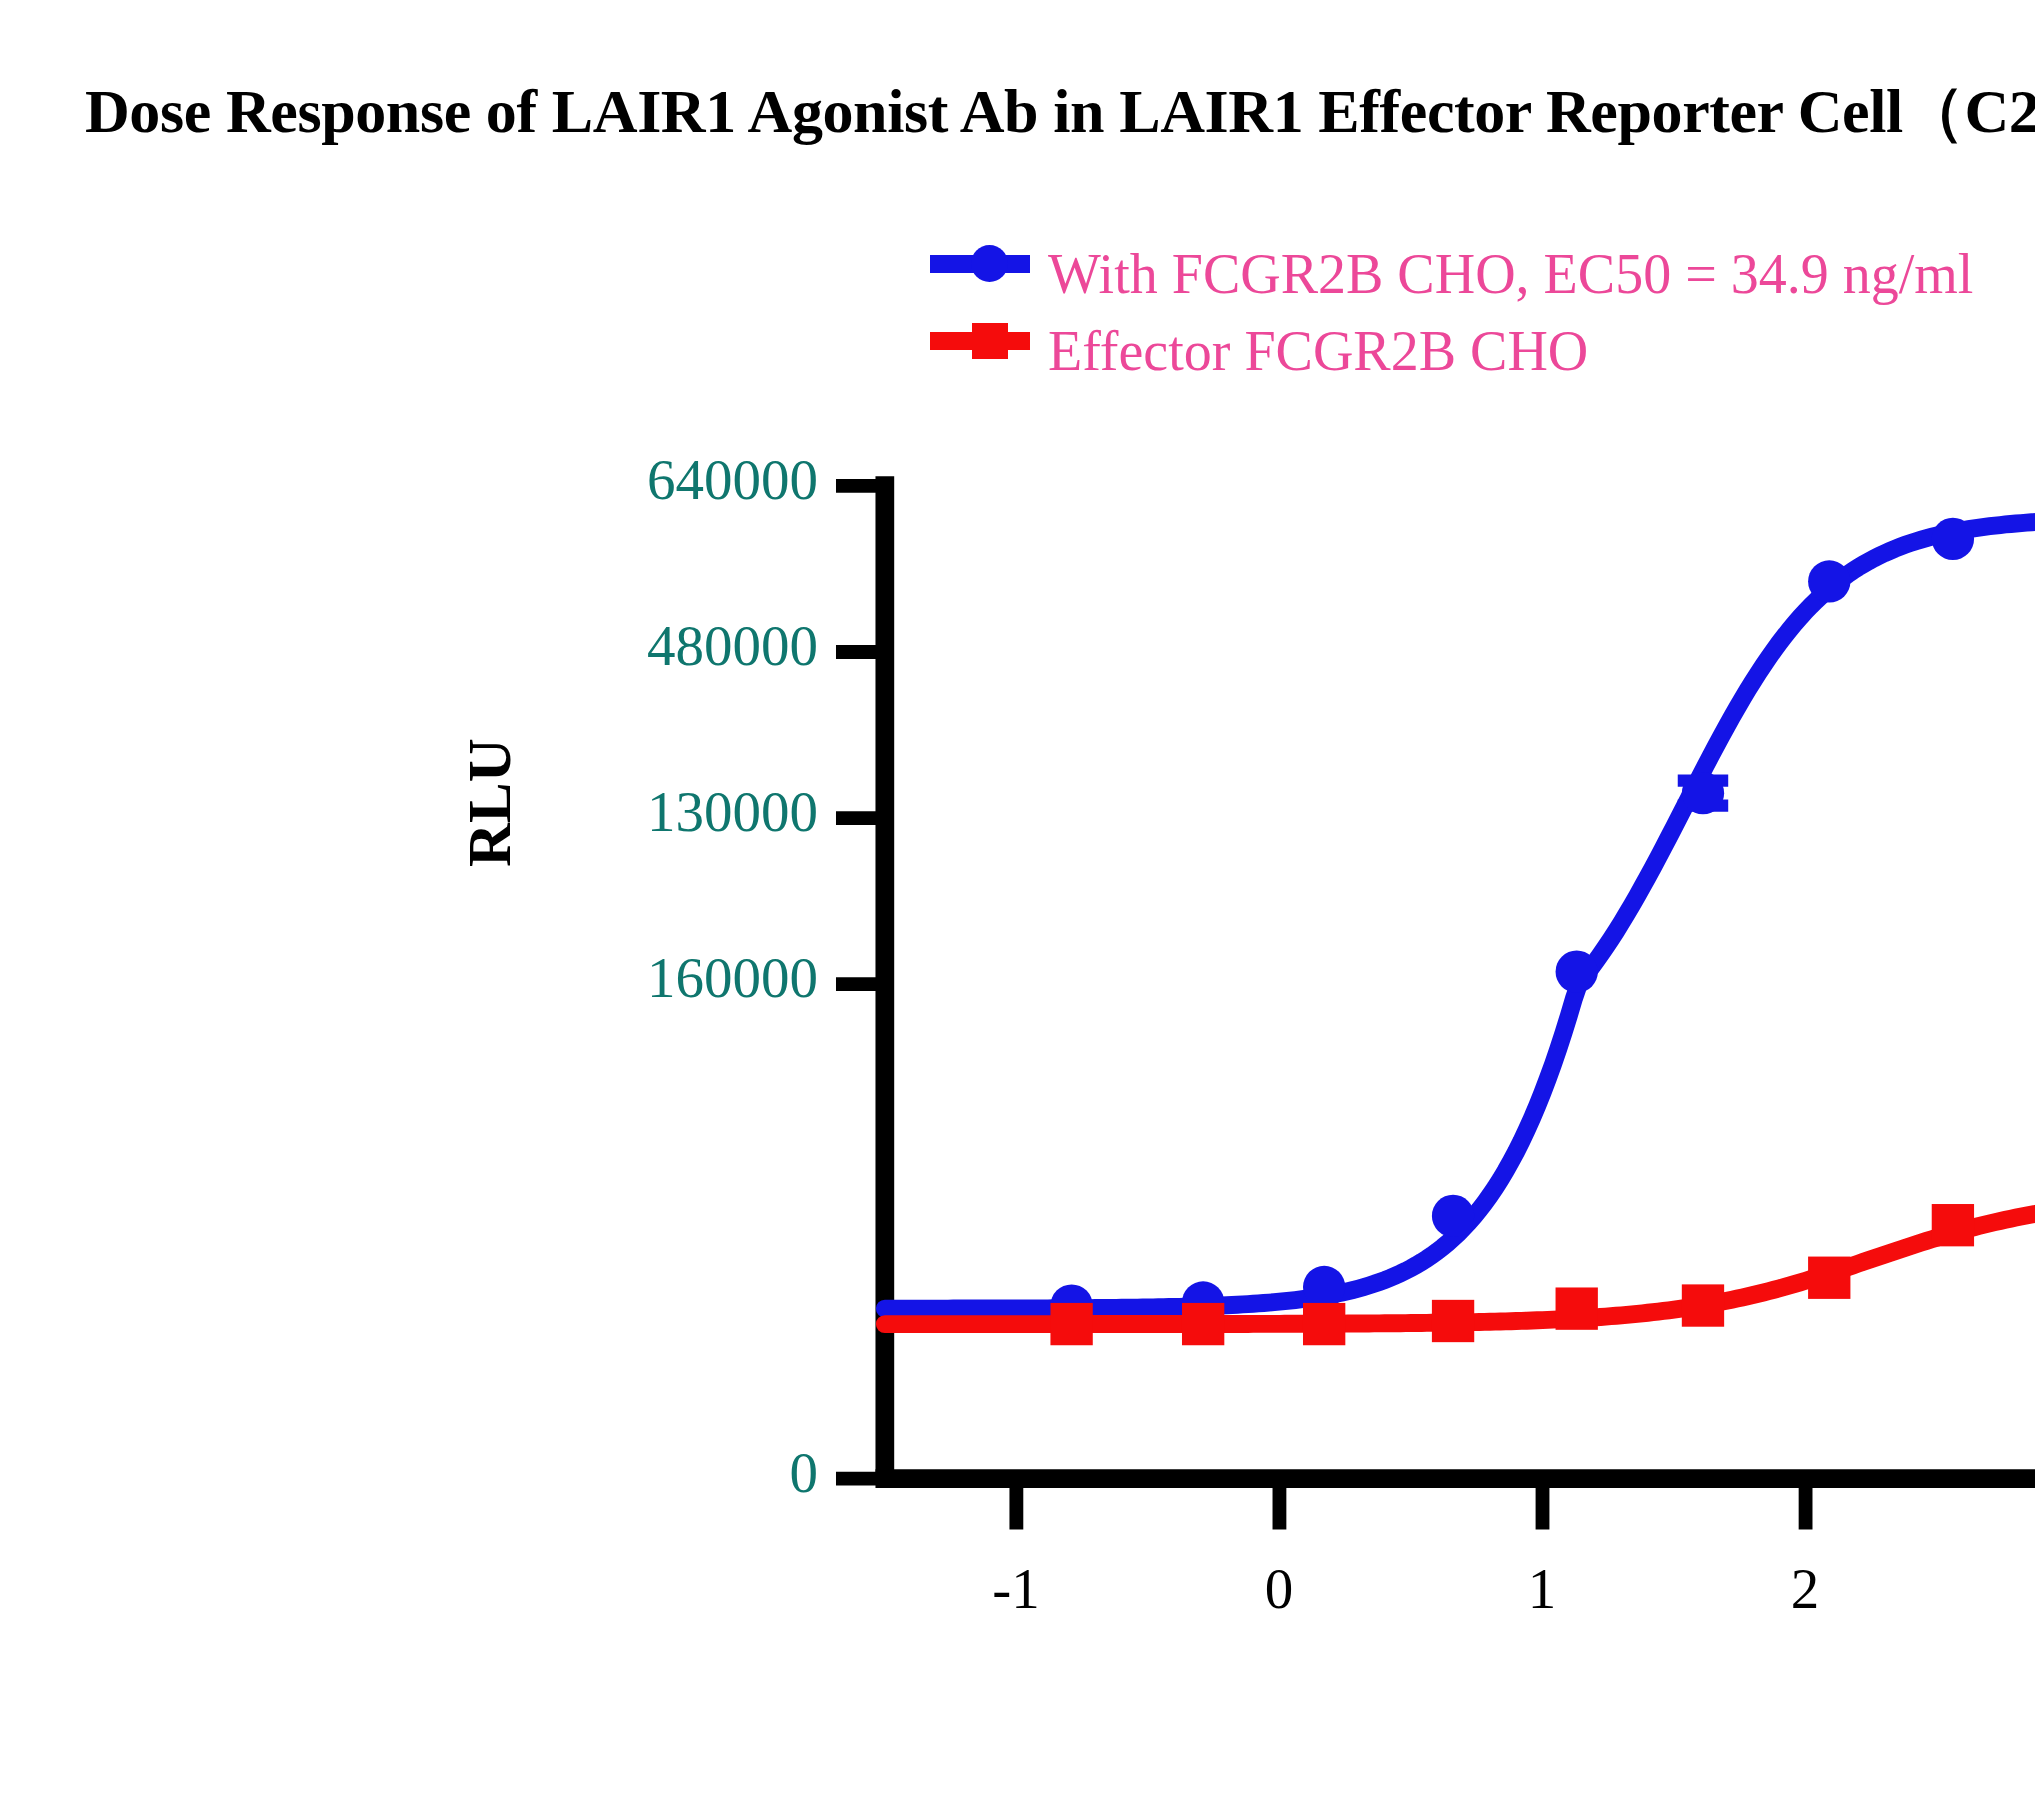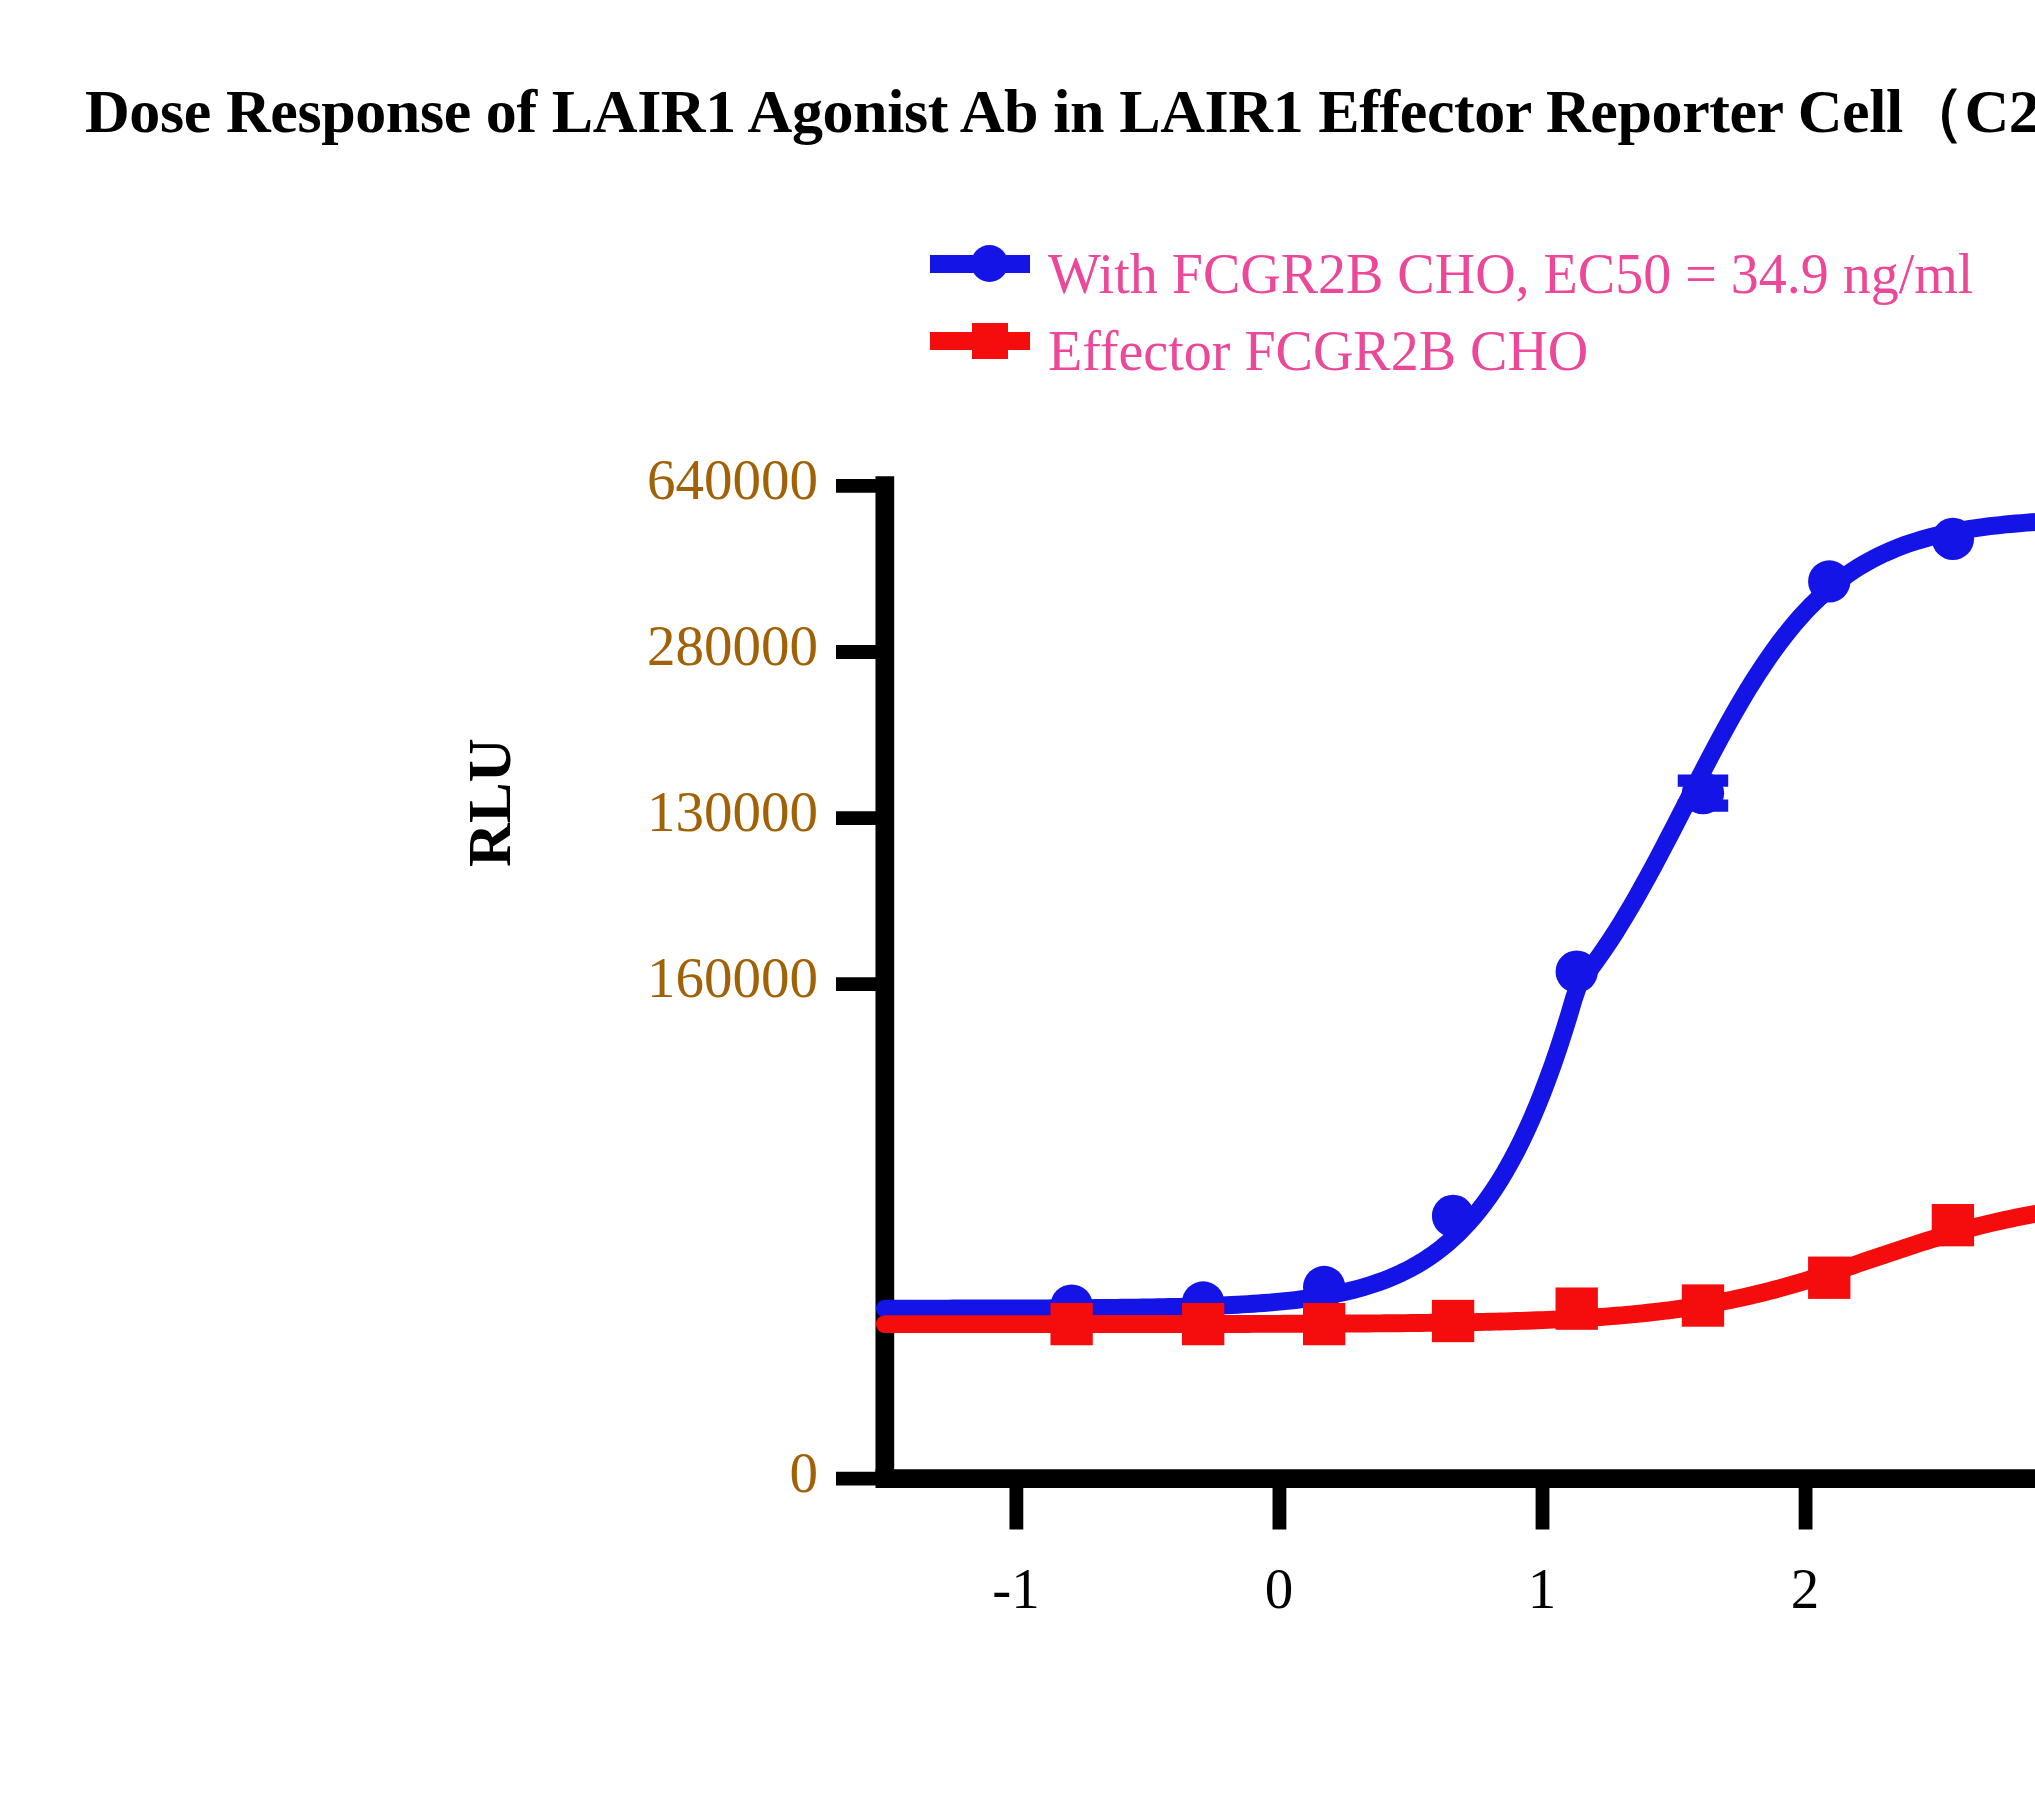--- a/index.html
+++ b/index.html
@@ -26,21 +26,21 @@
 
   .ylabel{
     position:absolute;left:455px;top:867px;
     font-size:61px;font-weight:bold;color:#000;
     transform:rotate(-90deg);transform-origin:left top;white-space:nowrap;
   }
   .xlabel{
     position:absolute;left:985px;top:1624px;
     font-size:63px;font-weight:bold;color:#000;white-space:nowrap;
   }
-  .ytick-label{position:absolute;text-align:center;font-size:57px;color:#a16207;white-space:nowrap;}
+  .ytick-label{position:absolute;text-align:center;font-size:57px;color:#0f766e;white-space:nowrap;}
   .xtick-label{position:absolute;text-align:center;font-size:57px;color:#000;white-space:nowrap;}
 </style>
 </head>
 <body>
 
 <div id="root">
 
   <div class="title">Dose Response of LAIR1 Agonist Ab in LAIR1 Effector Reporter Cell（C27）</div>
 
   <div class="legend">
@@ -113,21 +113,21 @@
           <rect x="5365.745454545455" y="2912.75" width="104" height="104" fill="#F50C0C"></rect>
           <rect x="5676" y="2882.375" width="104" height="104" fill="#F50C0C"></rect>
         </g>
       </g>
   </svg>
 
   <div id="ytick-labels">
       <div class="ytick-label" style="right: 2390px; top: 1440px;">0</div>
       <div class="ytick-label" style="right: 2390px; top: 945px;">160000</div>
       <div class="ytick-label" style="right: 2390px; top: 779px;">130000</div>
-      <div class="ytick-label" style="right: 2390px; top: 613px;">280000</div>
+      <div class="ytick-label" style="right: 2390px; top: 613px;">480000</div>
       <div class="ytick-label" style="right: 2390px; top: 447px;">640000</div>
     </div>
   <div id="xtick-labels">
       <div class="xtick-label" style="left: 959px; width: 114px; top: 1556px;">-1</div>
       <div class="xtick-label" style="left: 1222px; width: 114px; top: 1556px;">0</div>
       <div class="xtick-label" style="left: 1485px; width: 114px; top: 1556px;">1</div>
       <div class="xtick-label" style="left: 1748px; width: 114px; top: 1556px;">2</div>
       <div class="xtick-label" style="left: 2012px; width: 114px; top: 1556px;">3</div>
     </div>
 

